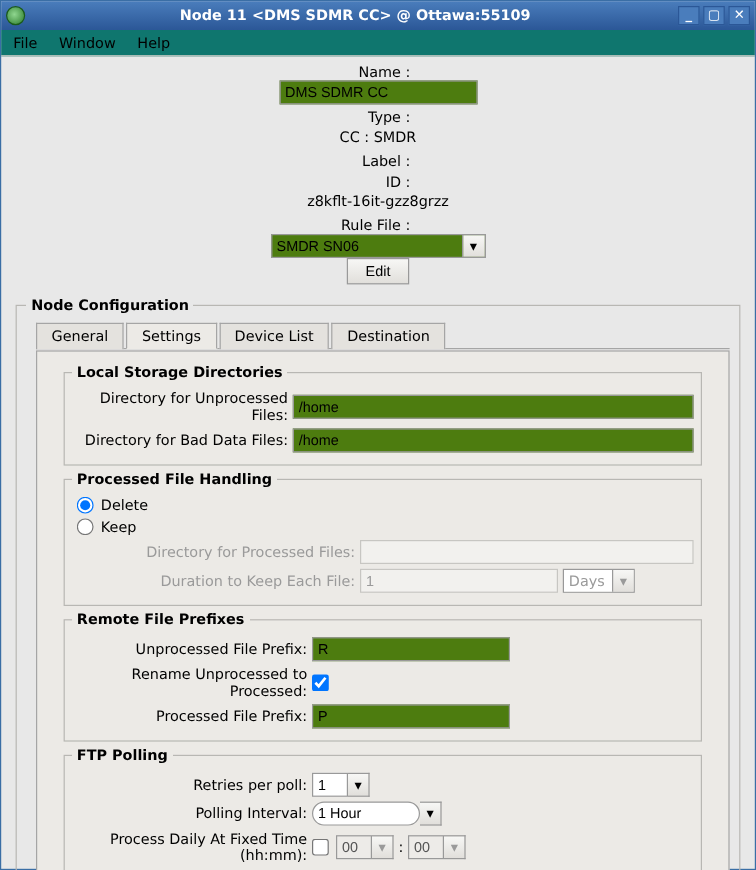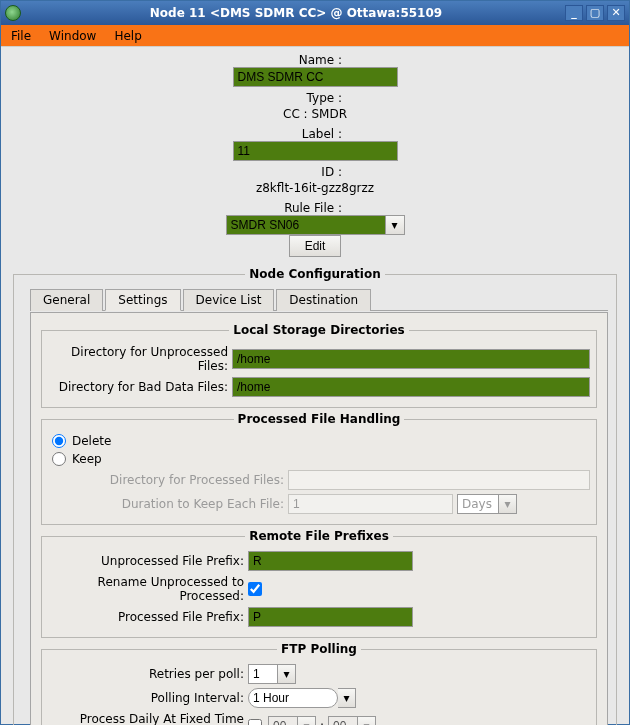--- a/index.html
+++ b/index.html
@@ -3,40 +3,40 @@
 <meta charset="utf-8">
 <style>
   * { box-sizing: border-box; }
   body { margin:0; padding:0; font-family: "DejaVu Sans", "Liberation Sans", Arial, sans-serif; font-size:12px; background:#f0f0f0; color:#000; }
   .window { width:630px; height:725px; background:#e8e8e8; border:1px solid #3a6ea5; }
   .titlebar { height:24px; background:linear-gradient(to bottom,#4a7dbc,#2b5797); color:#fff; display:flex; align-items:center; padding:0 4px; font-weight:bold; }
   .titlebar .ticon { width:16px; height:16px; border-radius:8px; background:radial-gradient(circle at 6px 6px,#8fd68f,#2b7a2b); margin-right:6px; border:1px solid #1a5a1a; }
   .titlebar .title { flex:1; text-align:center; }
   .titlebar .wbuttons { display:flex; gap:3px; }
   .titlebar .wbtn { width:18px; height:16px; background:#4a7dbc; border:1px solid #2b5797; color:#fff; font-size:11px; line-height:14px; text-align:center; cursor:pointer; }
-  .menubar { height:22px; background:#f97316; border-bottom:1px solid #d0cec9; display:flex; align-items:center; padding:0 6px; gap:10px; }
+  .menubar { height:22px; background:#0f766e; border-bottom:1px solid #d0cec9; display:flex; align-items:center; padding:0 6px; gap:10px; }
   .menubar span { padding:2px 4px; cursor:pointer; }
   .content { padding:6px 12px 0 12px; }
   .form-row { display:flex; align-items:center; margin-bottom:4px;flex-direction:column; }
   .form-row .lbl { width:62px; text-align:right; padding-right:4px; }
   .form-row .lbl-rf { width:62px; text-align:right; padding-right:4px; }
   .txt { flex:1; height:20px; border:1px solid #999; background:#4d7c0f; padding:2px 4px; font-size:12px; }
   .ro  { flex:1; height:20px; padding:2px 4px; }
   .dropdown { position:relative; flex:1; }
   .dropdown .txt { padding-right:18px; }
   .dropdown .arrow { position:absolute; right:0; top:0; width:20px; height:20px; border:1px solid #999; background:linear-gradient(#f7f7f5,#e1dfdb); text-align:center; line-height:18px; cursor:pointer; }
   .btn { height:22px; min-width:52px; padding:0 10px; border:1px solid #999; background:linear-gradient(#f7f7f5,#e1dfdb); cursor:pointer; font-size:12px; }
   fieldset.panel { border:1px solid #b8b7b3; margin:10px 0 0 0; padding:10px 8px 8px 8px; }
-  fieldset legend { font-weight:bold; padding:0 4px;text-align:center; }
+  fieldset legend { font-weight:bold; padding:0 4px; }
   fieldset.sect legend { font-weight:bold; }
   .tabs { display:flex; border-bottom:1px solid #a5a5a5; margin:-2px 0 0 8px; position:relative; top:-1px; }
   .tab { padding:3px 12px; border:1px solid #a5a5a5; border-bottom:none; margin-right:2px; background:#e4e2de; cursor:pointer; position:relative; top:1px; }
   .tab.active { background:#eceae6; border-bottom:1px solid #eceae6; }
   .tabpane { border:1px solid #a5a5a5; background:#eceae6; padding:6px; margin:0 0 0 8px; }
-  .sect { border:1px solid #b8b7b3; margin:4px 4px; padding:8px 6px 6px 6px; }
+  .sect { border:1px solid #b8b7b3; margin:4px 16px; padding:8px 6px 6px 6px; }
   .sect-row { display:flex; align-items:center; margin-bottom:4px; }
   .sect-row .slbl { text-align:right; padding-right:4px; }
   .w-unproc { width:184px; }
   .w-bad    { width:184px; }
   .radio-row { display:flex; align-items:center; margin-bottom:4px; gap:6px; padding-left:4px; }
   input[type=radio],input[type=checkbox] { margin:0; width:14px; height:14px; }
   .disabled { color:#9a9a9a; }
   .disabled .txt, .disabled .btn, .disabled select, .disabled .arrow { background:#f2f1ee; color:#9a9a9a; border-color:#c7c6c2; }
   .mini-dd { display:inline-flex; border:1px solid #999; height:20px; }
   .mini-dd .val { width:40px; padding:2px 4px; background:#fff; }
@@ -70,21 +70,20 @@
     <div class="form-row">
       <div class="lbl">Name :</div>
       <input class="txt" value="DMS SDMR CC" style="">
     </div>
     <div class="form-row">
       <div class="lbl">Type :</div>
       <div class="ro">CC : SMDR</div>
     </div>
     <div class="form-row">
       <div class="lbl">Label :</div>
-      <input class="txt" value="11" style="">
     </div>
     <div class="form-row">
       <div class="lbl">ID :</div>
       <div class="ro">z8kflt-16it-gzz8grzz</div>
     </div>
     <div class="form-row">
       <div class="lbl-rf">Rule File :</div>
       <div class="dropdown">
         <input class="txt" value="SMDR SN06" style="">
         <div class="arrow">▾</div>

